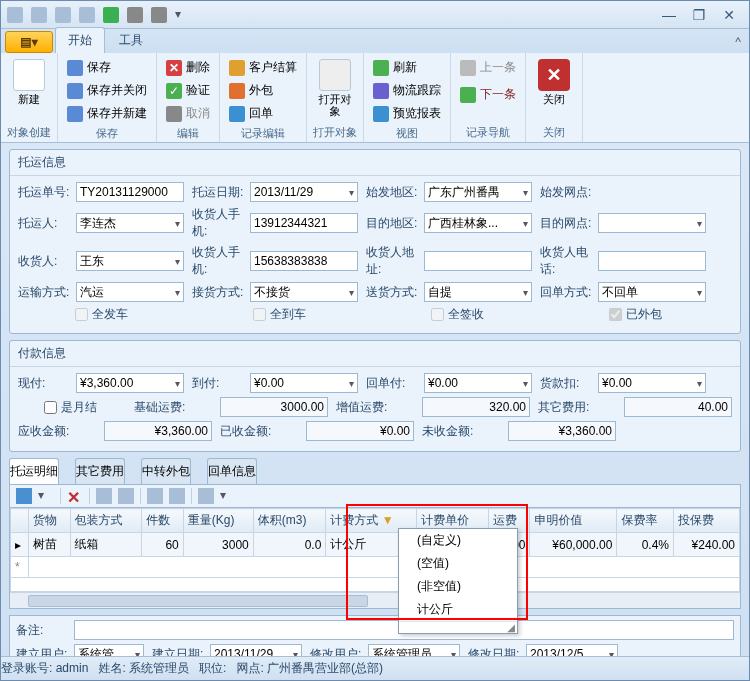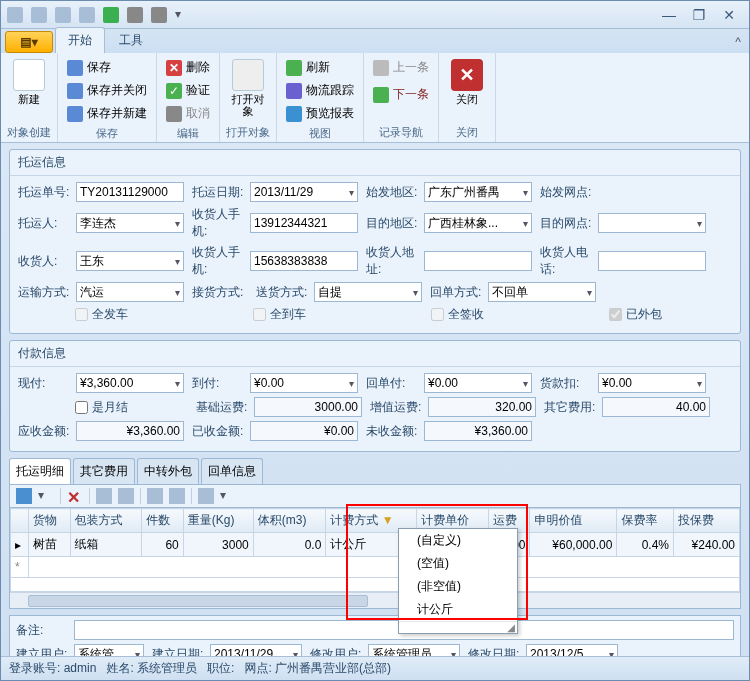--- a/index.html
+++ b/index.html
@@ -37,29 +37,29 @@
 
 
 .panel { margin: 6px 8px 0; border: 1px solid #9cb8d2; background: #eaf2fb; border-radius: 3px; }
 .panel-hd { padding: 4px 8px; color: #2a4a6a; border-bottom: 1px solid #c6d6e6; }
 .panel-bd { padding: 6px 8px; }
 .frow { display: flex; gap: 8px; margin-bottom: 4px; align-items: center; }
 .fld { display: flex; align-items: center; gap: 2px; }
 .fld label { width: 56px; text-align: left; color: #2a4a6a; }
 .inp { width: 108px; height: 20px; border: 1px solid #9cb8d2; background: #fff; padding: 0 3px; display: flex; align-items: center; }
 .inp.drop::after { content: "▾"; margin-left: auto; color: #556; font-size: 10px; }
-.inp.ro { background: #f5f8fc; }
+.inp.ro { background: #f5f8fc; margin-left: 28px; }
 .chk { display: flex; align-items: center; gap: 4px; color: #7a7a7a; }
 .chk input { width: 13px; height: 13px; }
 .num { text-align: right; justify-content: flex-end; }
 
 
 .tabs { margin: 6px 8px 0; }
 .tabbar { display: flex; border-bottom: 1px solid #9cb8d2; }
-.tab { padding: 4px 6px; border: 1px solid #9cb8d2; border-bottom: none; background: #d8e6f3; margin-right: 2px; border-radius: 3px 3px 0 0; }
+.tab { padding: 4px 0; border: 1px solid #9cb8d2; border-bottom: none; background: #d8e6f3; margin-right: 16px; border-radius: 3px 3px 0 0; }
 .tab.active { background: #fff; }
 
 .grid-tools { background: #eaf2fb; border: 1px solid #9cb8d2; border-top: none; padding: 3px 6px; display: flex; gap: 6px; align-items: center; }
 .grid-tools span { width: 16px; height: 16px; display: inline-block; }
 .gt-add { background: #4a90d0; } .gt-del { color: #c03030; font-size: 16px; font-weight: bold; background:none;display:inline-flex;align-items:center;justify-content:center; }
 .gt-sep { width: 1px !important; background: #c0d0e0; height: 18px; }
 
 .grid { border: 1px solid #9cb8d2; border-top: none; background: #fff; position: relative; }
 table { border-collapse: collapse; width: 100%; }
 th, td { border: 1px solid #c6d6e6; padding: 3px 4px; text-align: left; white-space: nowrap; }
@@ -73,21 +73,21 @@
 .dd { position: absolute; background: #fff; border: 1px solid #8a9eb0; box-shadow: 2px 2px 4px rgba(0,0,0,0.2); z-index: 15; }
 .dd-item { padding: 3px 18px; white-space: nowrap; }
 .dd-resize { text-align: right; padding: 0 2px; color: #888; font-size: 10px; border-top: 1px solid #e0e6ec; }
 
 
 .btm { margin: 6px 8px 0; border: 1px solid #9cb8d2; background: #eaf2fb; padding: 4px 6px; }
 .btm .frow { margin-bottom: 4px; }
 .btm .inp { width: 130px; }
 
 
-.status { position: absolute; bottom: 0; left: 0; right: 0; height: 24px; background: linear-gradient(#e0ecf7,#cfe0f2); border-top: 1px solid #a8bed6; display: flex; align-items: center; padding: 0 8px; gap: 10px; color: #2a4a6a; }
+.status { position: absolute; bottom: 0; left: 0; right: 0; height: 24px; background: linear-gradient(#e0ecf7,#cfe0f2); border-top: 1px solid #a8bed6; display: flex; align-items: center; padding: 0 0; gap: 10px; color: #2a4a6a; }
 
 </style>
 </head>
 <body>
 
 <div class="window">
 
   <div class="titlebar">
     <div class="tb-icons">
       <span></span>
@@ -156,20 +156,39 @@
         <div class="small-btn">
               <span class="ico ico-cancel"></span>
               <span style="color:#888">取消</span>
             </div>
       </div>
         </div>
       <div class="rgroup-label">编辑</div>
     </div>
     <div class="rgroup">
       <div class="rgroup-body">
+          <div class="col">
+        <div class="small-btn">
+              <span class="ico ico-cust"></span>
+              <span>客户结算</span>
+            </div>
+        <div class="small-btn">
+              <span class="ico ico-ext"></span>
+              <span>外包</span>
+            </div>
+        <div class="small-btn">
+              <span class="ico ico-back"></span>
+              <span>回单</span>
+            </div>
+      </div>
+        </div>
+      <div class="rgroup-label">记录编辑</div>
+    </div>
+    <div class="rgroup">
+      <div class="rgroup-body">
         <div class="big-btn">
             <div class="ico" style="background:#eee"></div>
             <span>打开对象</span>
           </div>
       </div>
       <div class="rgroup-label">打开对象</div>
     </div>
     <div class="rgroup">
       <div class="rgroup-body">
           <div class="col">
@@ -295,20 +314,23 @@
       </div>
       <div class="frow">
         <div class="fld">
             <label>运输方式:</label>
             <div class="inp drop">
               <span>汽运</span>
             </div>
           </div>
         <div class="fld">
             <label>接货方式:</label>
+            <div class="inp drop">
+              <span>不接货</span>
+            </div>
           </div>
         <div class="fld">
             <label>送货方式:</label>
             <div class="inp drop">
               <span>自提</span>
             </div>
           </div>
         <div class="fld">
             <label>回单方式:</label>
             <div class="inp drop">

